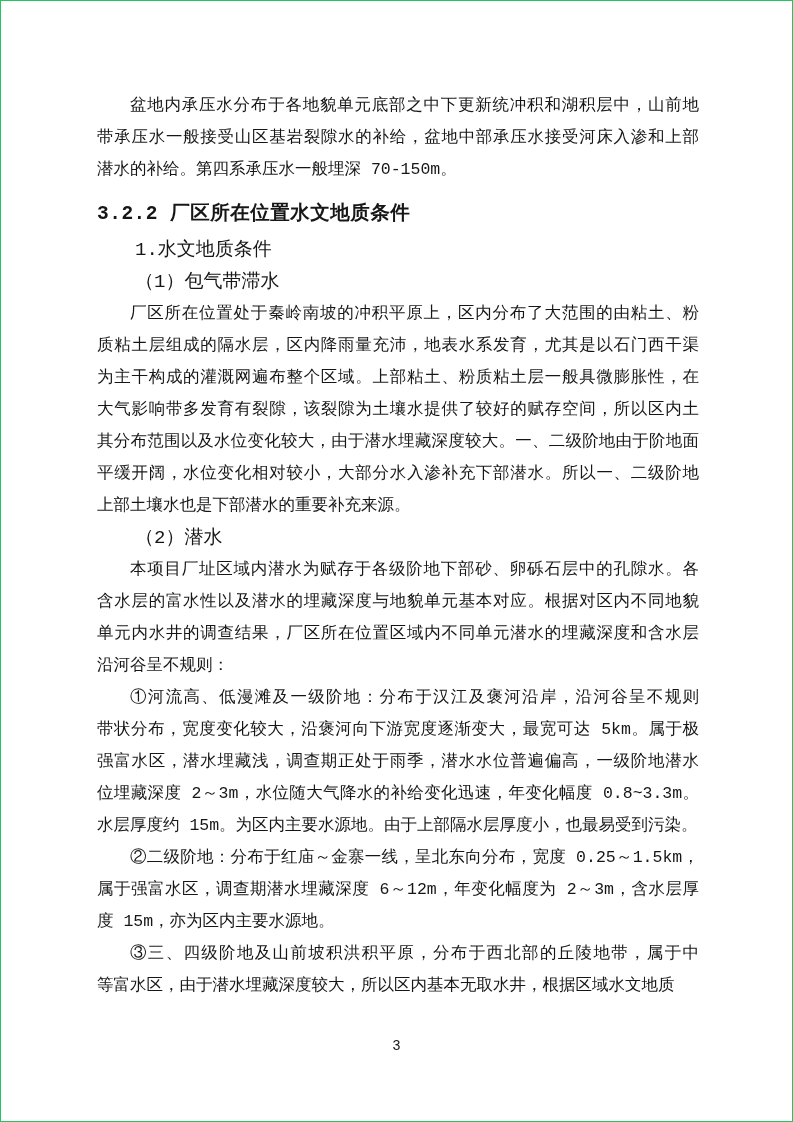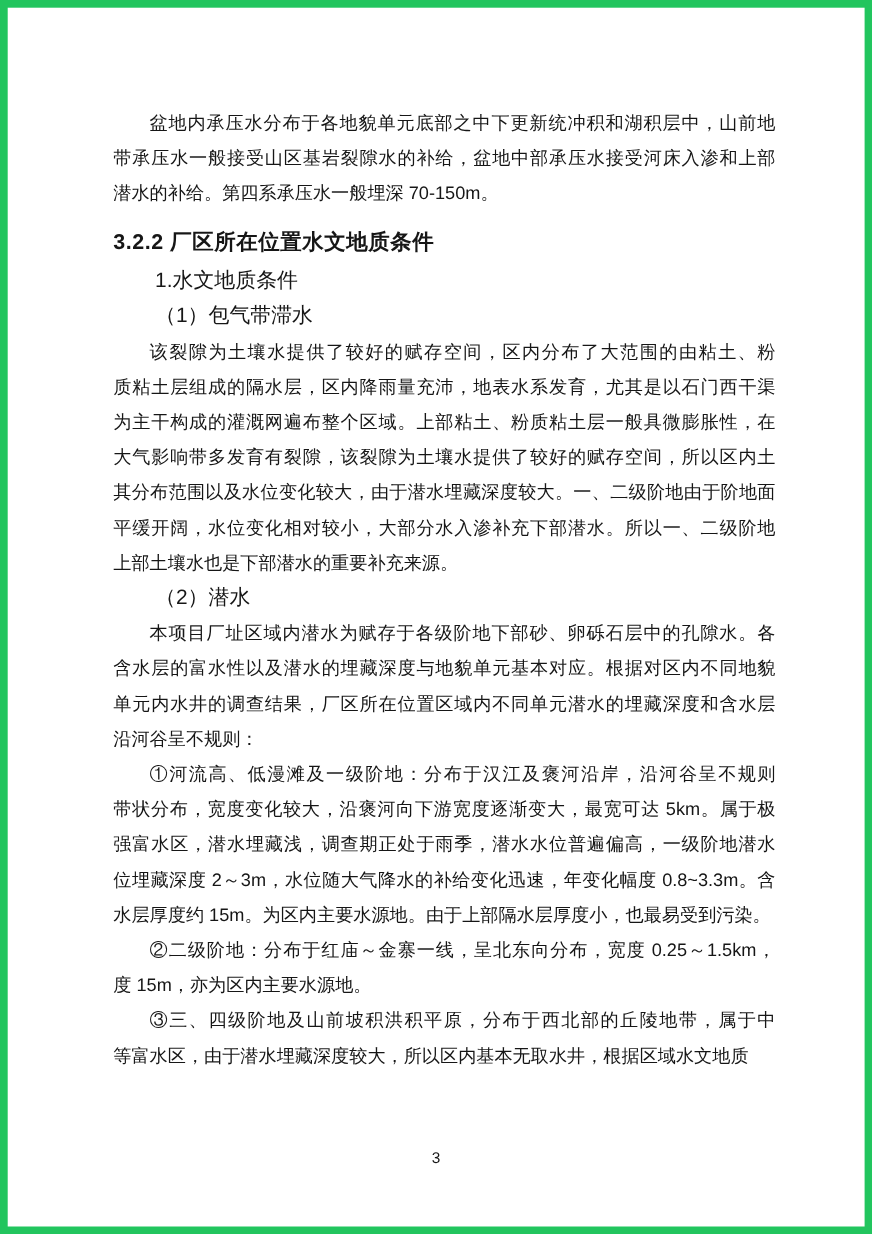--- a/index.html
+++ b/index.html
@@ -6,22 +6,22 @@
     margin: 0;
     padding: 0;
     background: #ffffff;
   }
   .page {
     position: relative;
     width: 793px;
     height: 1122px;
     box-sizing: border-box;
     background: #ffffff;
-    border: 7px solid #22c55e;
-    font-family: Liberation Sans, sans-serif;
+    border: 1px solid #22c55e;
+    font-family: Liberation Mono, monospace;
     color: #161616;
     overflow: hidden;
   }
   .content {
     position: absolute;
     left: 96px;
     top: 89px;
     width: 602px;
   }
   
@@ -72,21 +72,21 @@
         <div class="line last">潜水的补给。第四系承压水一般埋深 70-150m。</div>
       </div>
 
     <div class="heading">3.2.2 厂区所在位置水文地质条件</div>
 
     <div class="label-line">1.水文地质条件</div>
 
     <div class="label-line">（1）包气带滞水</div>
 
     <div>
-        <div class="line first">该裂隙为土壤水提供了较好的赋存空间，区内分布了大范围的由粘土、粉</div>
+        <div class="line first">厂区所在位置处于秦岭南坡的冲积平原上，区内分布了大范围的由粘土、粉</div>
         <div class="line">质粘土层组成的隔水层，区内降雨量充沛，地表水系发育，尤其是以石门西干渠</div>
         <div class="line">为主干构成的灌溉网遍布整个区域。上部粘土、粉质粘土层一般具微膨胀性，在</div>
         <div class="line">大气影响带多发育有裂隙，该裂隙为土壤水提供了较好的赋存空间，所以区内土</div>
         <div class="line">其分布范围以及水位变化较大，由于潜水埋藏深度较大。一、二级阶地由于阶地面</div>
         <div class="line">平缓开阔，水位变化相对较小，大部分水入渗补充下部潜水。所以一、二级阶地</div>
         <div class="line last">上部土壤水也是下部潜水的重要补充来源。</div>
       </div>
 
     <div class="label-line">（2）潜水</div>
 
@@ -100,20 +100,21 @@
     <div>
         <div class="line first">①河流高、低漫滩及一级阶地：分布于汉江及褒河沿岸，沿河谷呈不规则</div>
         <div class="line">带状分布，宽度变化较大，沿褒河向下游宽度逐渐变大，最宽可达 5km。属于极</div>
         <div class="line">强富水区，潜水埋藏浅，调查期正处于雨季，潜水水位普遍偏高，一级阶地潜水</div>
         <div class="line">位埋藏深度 2～3m，水位随大气降水的补给变化迅速，年变化幅度 0.8~3.3m。含</div>
         <div class="line last">水层厚度约 15m。为区内主要水源地。由于上部隔水层厚度小，也最易受到污染。</div>
       </div>
 
     <div>
         <div class="line first">②二级阶地：分布于红庙～金寨一线，呈北东向分布，宽度 0.25～1.5km，</div>
+        <div class="line">属于强富水区，调查期潜水埋藏深度 6～12m，年变化幅度为 2～3m，含水层厚</div>
         <div class="line last">度 15m，亦为区内主要水源地。</div>
       </div>
 
     <div>
         <div class="line first">③三、四级阶地及山前坡积洪积平原，分布于西北部的丘陵地带，属于中</div>
         <div class="line last">等富水区，由于潜水埋藏深度较大，所以区内基本无取水井，根据区域水文地质</div>
       </div>
 
   </div>
 

